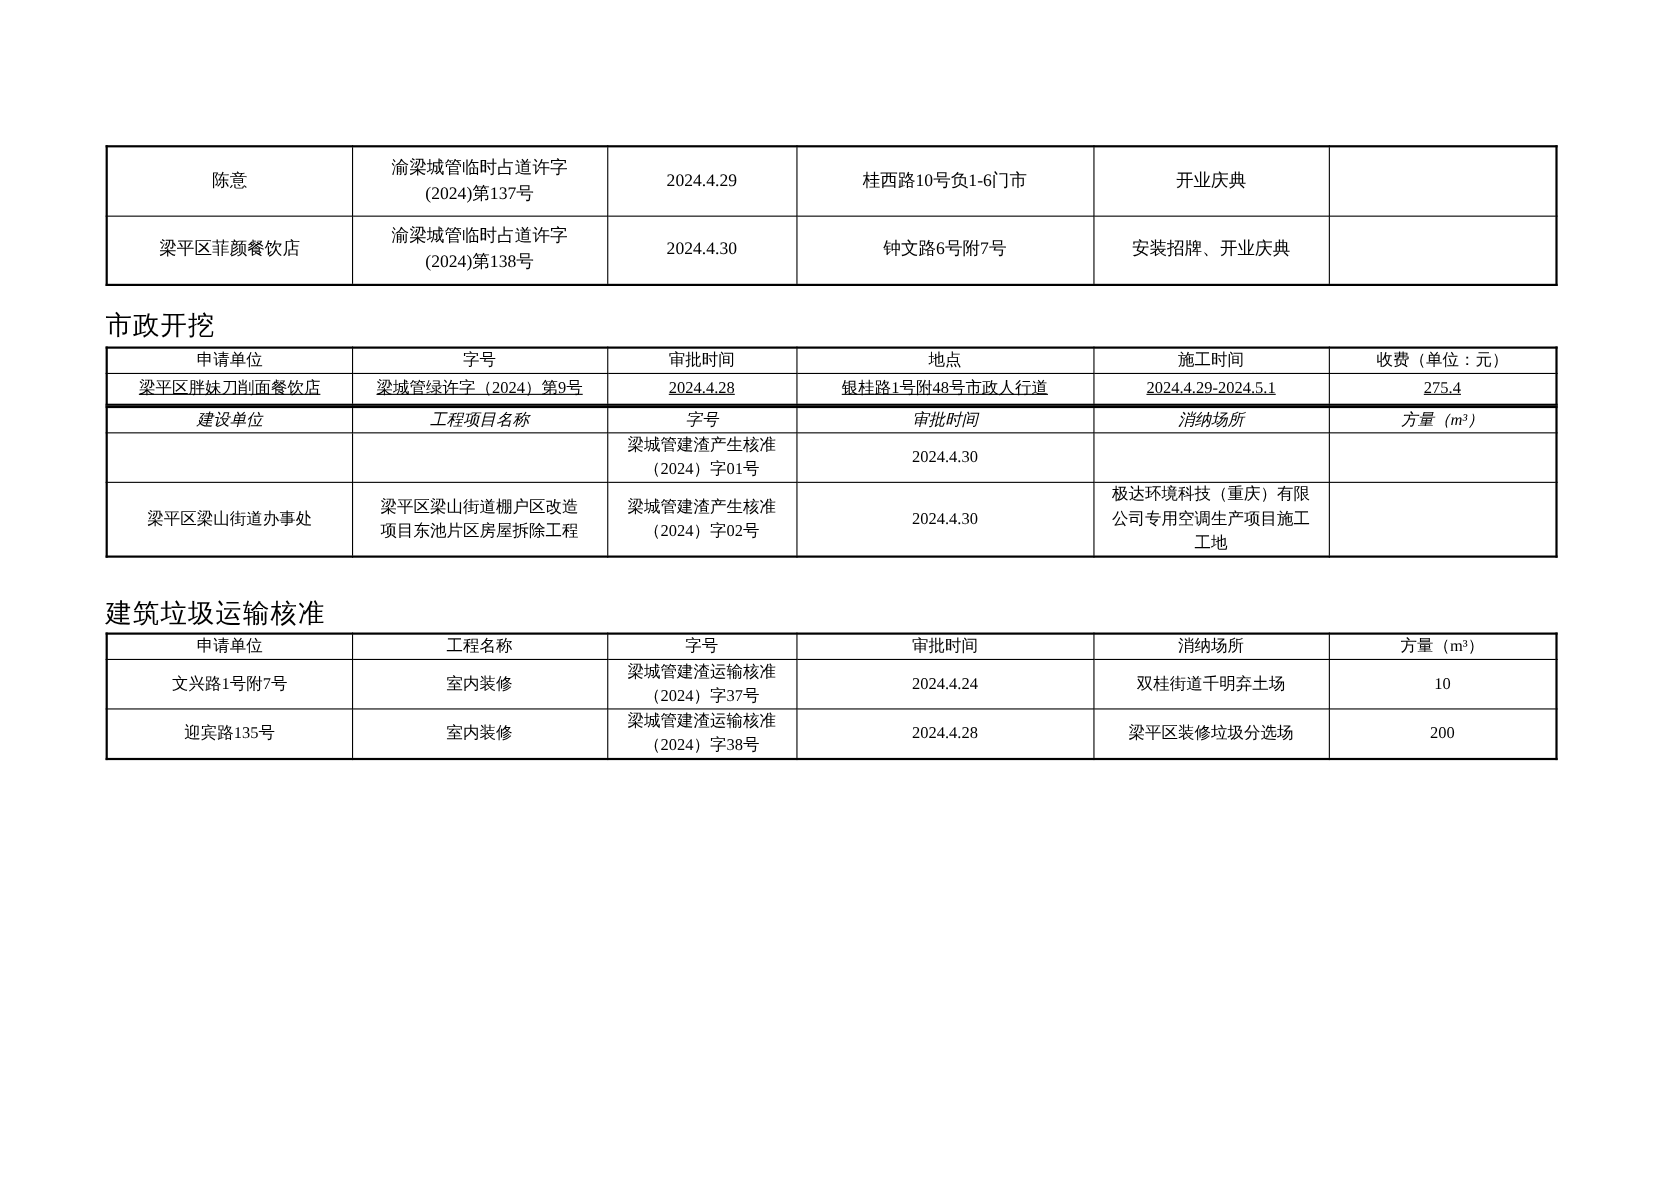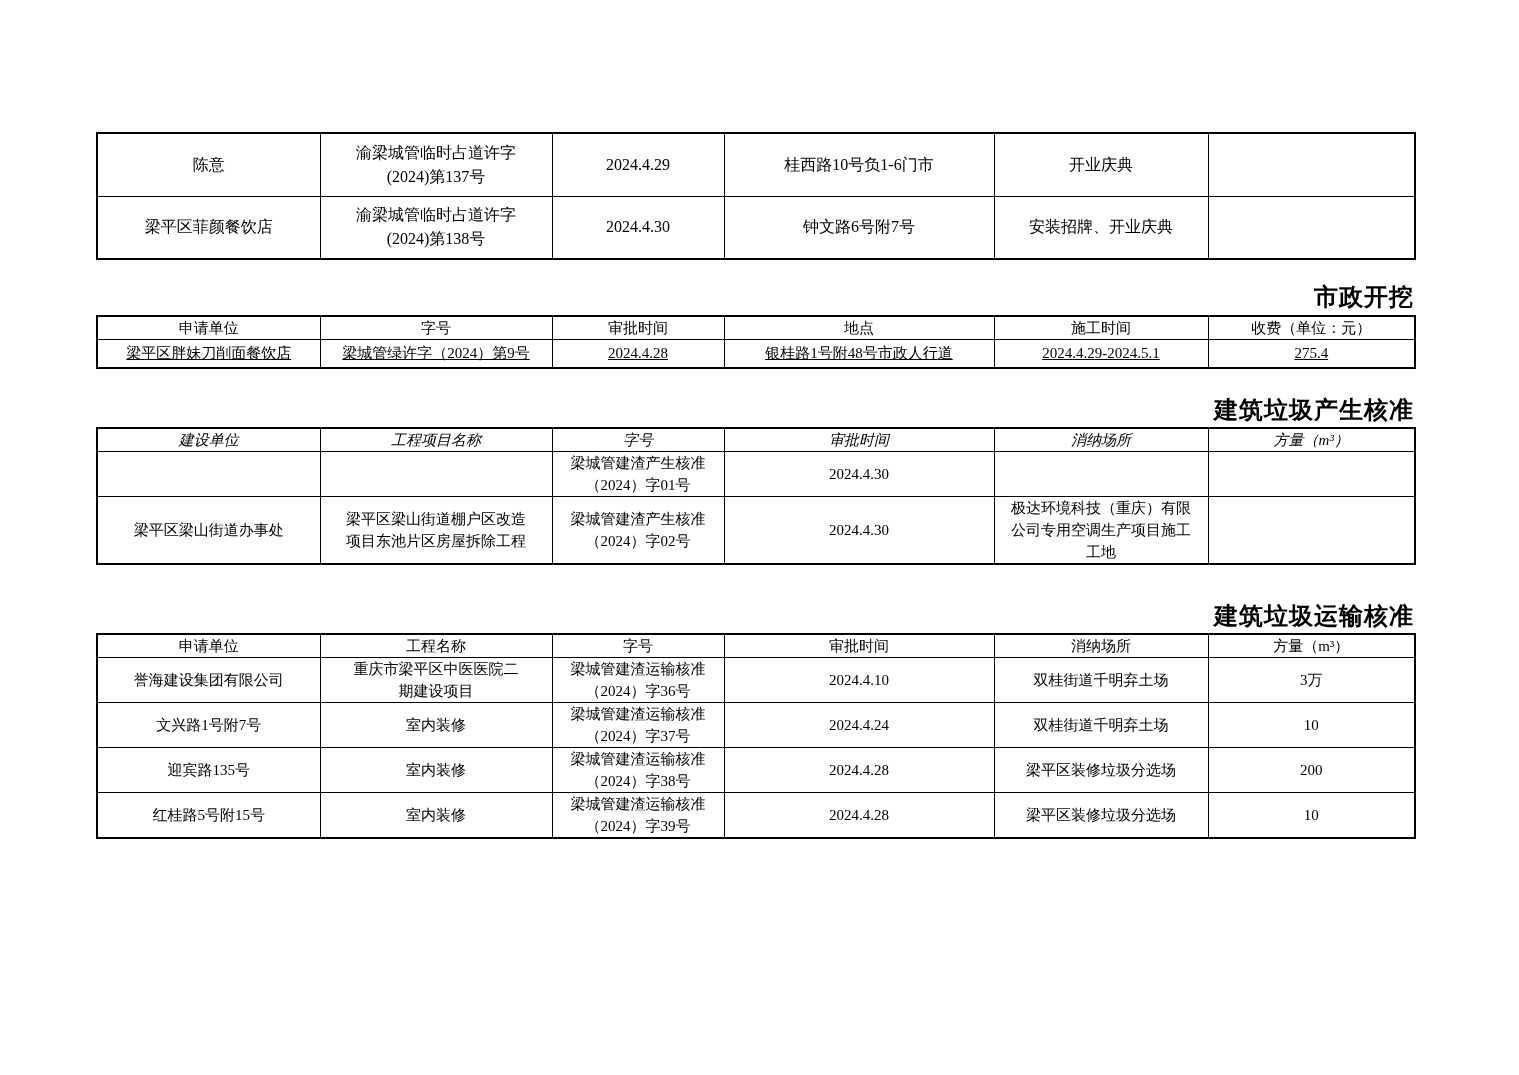--- a/index.html
+++ b/index.html
@@ -14,23 +14,23 @@
     vertical-align:middle;
     font-weight:normal;
     white-space:pre-line;
     padding:0 3px;
     font-size:15px;
     line-height:22px;
     overflow:hidden;
   }
   .t-occupation td { font-size:16px; line-height:24px; }
   .section-title {
-    text-align:right;
+    text-align:left;
     font-size:24px;
-    font-weight:bold;
+    font-weight:normal;
     line-height:30px;
     letter-spacing:1px;
   }
   .t-occupation { margin-top:132px; }
   .mt-title-1 { margin-top:22px; margin-bottom:3px; }
   .mt-title-2 { margin-top:26px; margin-bottom:2px; }
   .mt-title-3 { margin-top:36px; margin-bottom:2px; }
 </style>
 </head>
 <body>
@@ -99,21 +99,20 @@
               <td>2024.4.28</td>
               <td>银桂路1号附48号市政人行道</td>
               <td>2024.4.29-2024.5.1</td>
               <td>275.4</td>
             </tr>
           </tbody>
         </table>
     </section>
 
     <section>
-      <h2 class="section-title mt-title-2">建筑垃圾产生核准</h2>
       <table>
           <colgroup>
             <col style="width: 223px;">
             <col style="width: 232px;">
             <col style="width: 172px;">
             <col style="width: 270px;">
             <col style="width: 214px;">
             <col style="width: 207px;">
           </colgroup>
           <thead>
@@ -168,54 +167,35 @@
               <th>申请单位</th>
               <th>工程名称</th>
               <th>字号</th>
               <th>审批时间</th>
               <th>消纳场所</th>
               <th>方量（m³）</th>
             </tr>
           </thead>
           <tbody>
             <tr style="height: 45px;">
-              <td>誉海建设集团有限公司</td>
-              <td>重庆市梁平区中医医院二
-期建设项目</td>
-              <td>梁城管建渣运输核准
-（2024）字36号</td>
-              <td>2024.4.10</td>
-              <td>双桂街道千明弃土场</td>
-              <td>3万</td>
-            </tr>
-            <tr style="height: 45px;">
               <td>文兴路1号附7号</td>
               <td>室内装修</td>
               <td>梁城管建渣运输核准
 （2024）字37号</td>
               <td>2024.4.24</td>
               <td>双桂街道千明弃土场</td>
               <td>10</td>
             </tr>
             <tr style="height: 44px;">
               <td>迎宾路135号</td>
               <td>室内装修</td>
               <td>梁城管建渣运输核准
 （2024）字38号</td>
               <td>2024.4.28</td>
               <td>梁平区装修垃圾分选场</td>
               <td>200</td>
             </tr>
-            <tr style="height: 45px;">
-              <td>红桂路5号附15号</td>
-              <td>室内装修</td>
-              <td>梁城管建渣运输核准
-（2024）字39号</td>
-              <td>2024.4.28</td>
-              <td>梁平区装修垃圾分选场</td>
-              <td>10</td>
-            </tr>
           </tbody>
         </table>
     </section>
 
   </div>
 </div>
 
 </body></html>

